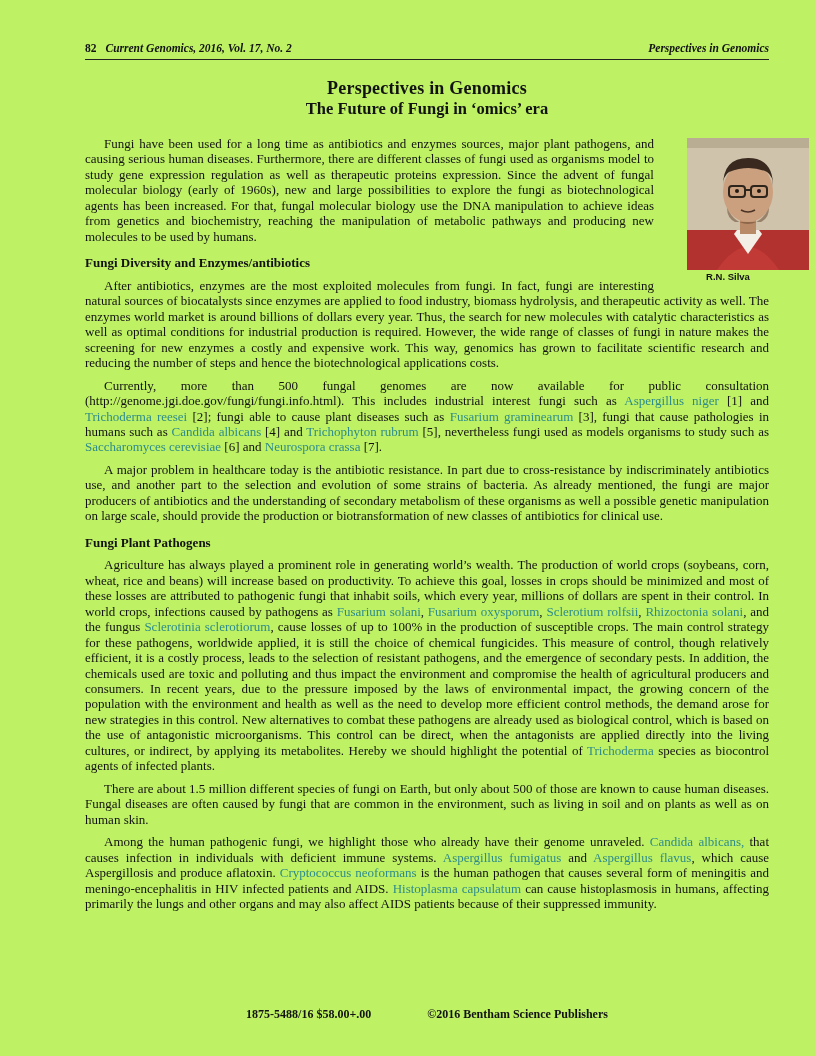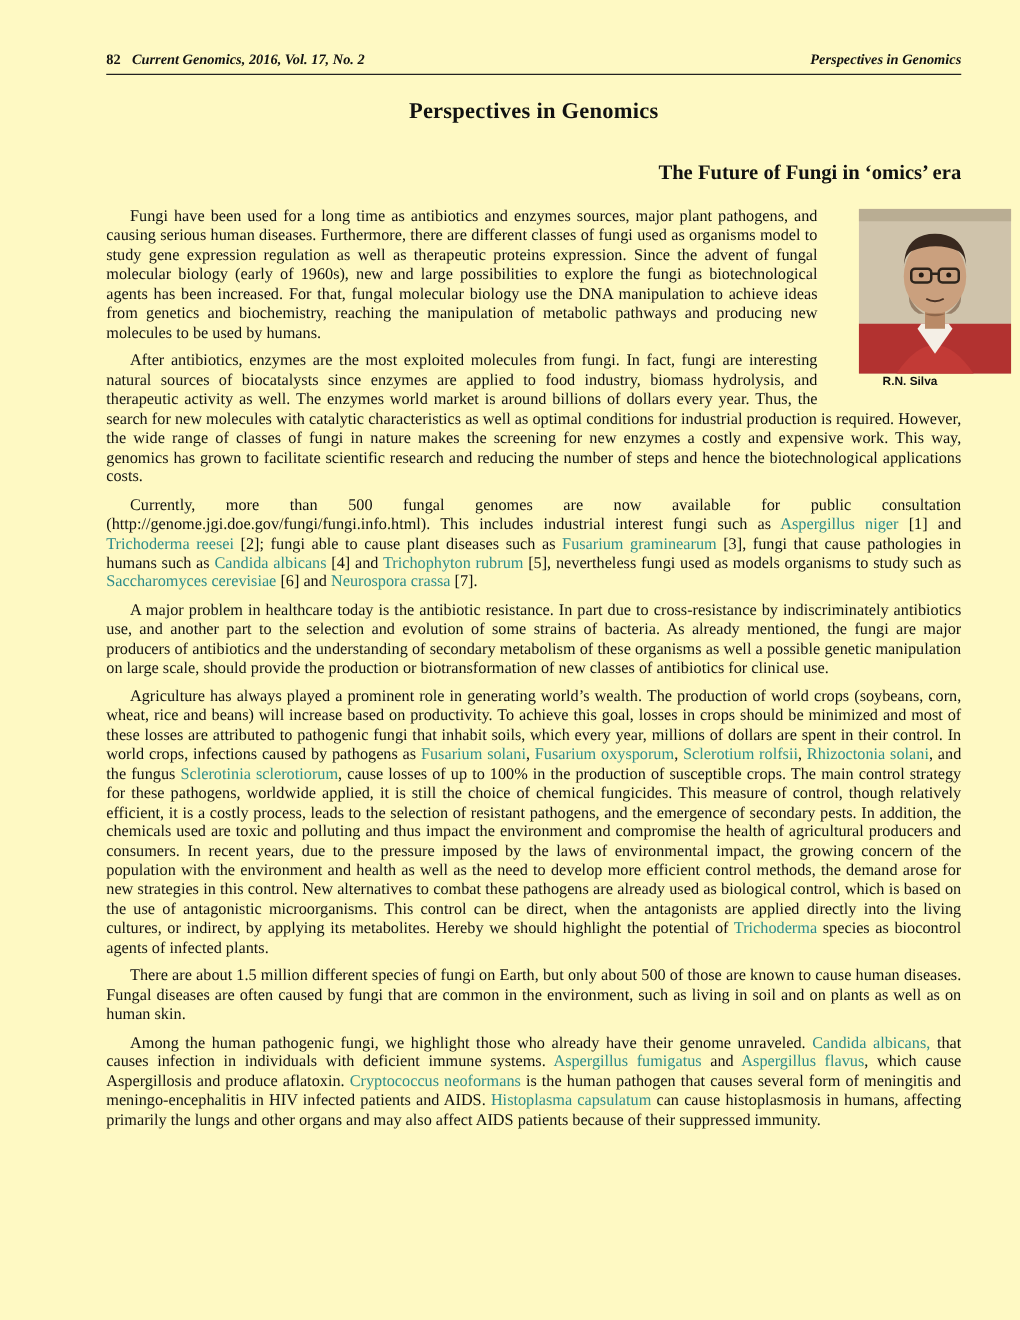--- a/index.html
+++ b/index.html
@@ -1,26 +1,26 @@
 <!DOCTYPE html>
 <html style="--taxa-color: #2e8b8b;"><head>
 <meta charset="utf-8">
 <style>
   * { margin:0; padding:0; box-sizing:border-box; }
   html, body { background:#ffffff; }
   body { width:816px; font-family:"Liberation Serif","DejaVu Serif",serif; color:#121212; }
-  .page { width:816px; height:1056px; padding:42px 47px 34px 85px; display:flex; flex-direction:column; background:#fef9c3; overflow:hidden; }
+  .page { width:816px; height:1056px; padding:42px 47px 34px 85px; display:flex; flex-direction:column; background:#bef264; overflow:hidden; }
 
   .page-header { display:flex; justify-content:space-between; align-items:baseline; font-size:11.5px; font-weight:bold; }
   .page-num { font-style:normal; margin-right:9px; }
   .journal, .running-head { font-style:italic; }
   .header-rule { border:none; border-top:1.4px solid #222; margin-top:5px; }
 
   h1.title { text-align:center; font-size:18px; font-weight:bold; margin-top:18px; letter-spacing:0.2px; }
-  h2.subtitle { text-align:right; font-size:16.5px; font-weight:bold; margin-top:29px; }
+  h2.subtitle { text-align:center; font-size:16.5px; font-weight:bold; margin-top:0; }
 
   .article-body { margin-top:17px; font-size:13px; line-height:1.19; text-align:justify; }
   .author-figure { float:right; width:102px; margin:2px 0 4px 13px;padding-left:20px; }
   .author-figure svg { display:block; width:122px; height:132px; }
   .author-figure figcaption { font-size:9.5px; font-weight:bold; text-align:center; margin-top:1px; font-family:"Liberation Sans",sans-serif; }
 
   p.para { text-indent:19px; margin-bottom:7px; }
   h3.sec { font-size:13px; font-weight:bold; margin:11px 0 7px; text-align:left; }
   .taxa { color:var(--taxa-color,#2e8b8b); }
 
@@ -60,25 +60,31 @@
         <line x1="58" y1="52" x2="64" y2="52" stroke="#2d241c" stroke-width="2"></line>
         <circle cx="50" cy="53" r="2" fill="#241b14"></circle>
         <circle cx="72" cy="53" r="2" fill="#241b14"></circle>
         <path d="M54 72 Q61 76 68 72" stroke="#4a3326" stroke-width="1.6" fill="none"></path>
       </svg>
       <figcaption>R.N. Silva</figcaption>
     </figure>
 
     <p class="para"><span>Fungi have been used for a long time as antibiotics and enzymes sources, major plant pathogens, and causing serious human diseases. Furthermore, there are different classes of fungi used as organisms model to study gene expression regulation as well as therapeutic proteins expression. Since the advent of fungal molecular biology (early of 1960s), new and large possibilities to explore the fungi as biotechnological agents has been increased. For that, fungal molecular biology use the DNA manipulation to achieve ideas from genetics and biochemistry, reaching the manipulation of metabolic pathways and producing new molecules to be used by humans.</span></p>
 
+    <h3 class="sec">Fungi Diversity and Enzymes/antibiotics</h3>
     <p class="para"><span>After antibiotics, enzymes are the most exploited molecules from fungi. In fact, fungi are interesting natural sources of biocatalysts since enzymes are applied to food industry, biomass hydrolysis, and therapeutic activity as well. The enzymes world market is around billions of dollars every year. Thus, the search for new molecules with catalytic characteristics as well as optimal conditions for industrial production is required. However, the wide range of classes of fungi in nature makes the screening for new enzymes a costly and expensive work. This way, genomics has grown to facilitate scientific research and reducing the number of steps and hence the biotechnological applications costs.</span></p>
     <p class="para"><span>Currently, more than 500 fungal genomes are now available for public consultation (http://genome.jgi.doe.gov/fungi/fungi.info.html). This includes industrial interest fungi such as </span><span class="taxa">Aspergillus niger</span><span> [1] and </span><span class="taxa">Trichoderma reesei</span><span> [2]; fungi able to cause plant diseases such as </span><span class="taxa">Fusarium graminearum</span><span> [3], fungi that cause pathologies in humans such as </span><span class="taxa">Candida albicans</span><span> [4] and </span><span class="taxa">Trichophyton rubrum</span><span> [5], nevertheless fungi used as models organisms to study such as </span><span class="taxa">Saccharomyces cerevisiae</span><span> [6] and </span><span class="taxa">Neurospora crassa</span><span> [7].</span></p>
     <p class="para"><span>A major problem in healthcare today is the antibiotic resistance. In part due to cross-resistance by indiscriminately antibiotics use, and another part to the selection and evolution of some strains of bacteria. As already mentioned, the fungi are major producers of antibiotics and the understanding of secondary metabolism of these organisms as well a possible genetic manipulation on large scale, should provide the production or biotransformation of new classes of antibiotics for clinical use.</span></p>
 
+    <h3 class="sec">Fungi Plant Pathogens</h3>
     <p class="para"><span>Agriculture has always played a prominent role in generating world’s wealth. The production of world crops (soybeans, corn, wheat, rice and beans) will increase based on productivity. To achieve this goal, losses in crops should be minimized and most of these losses are attributed to pathogenic fungi that inhabit soils, which every year, millions of dollars are spent in their control. In world crops, infections caused by pathogens as </span><span class="taxa">Fusarium solani</span><span>, </span><span class="taxa">Fusarium oxysporum</span><span>, </span><span class="taxa">Sclerotium rolfsii</span><span>, </span><span class="taxa">Rhizoctonia solani</span><span>, and the fungus </span><span class="taxa">Sclerotinia sclerotiorum</span><span>, cause losses of up to 100% in the production of susceptible crops. The main control strategy for these pathogens, worldwide applied, it is still the choice of chemical fungicides. This measure of control, though relatively efficient, it is a costly process, leads to the selection of resistant pathogens, and the emergence of secondary pests. In addition, the chemicals used are toxic and polluting and thus impact the environment and compromise the health of agricultural producers and consumers. In recent years, due to the pressure imposed by the laws of environmental impact, the growing concern of the population with the environment and health as well as the need to develop more efficient control methods, the demand arose for new strategies in this control. New alternatives to combat these pathogens are already used as biological control, which is based on the use of antagonistic microorganisms. This control can be direct, when the antagonists are applied directly into the living cultures, or indirect, by applying its metabolites. Hereby we should highlight the potential of </span><span class="taxa">Trichoderma</span><span> species as biocontrol agents of infected plants.</span></p>
 
     <p class="para"><span>There are about 1.5 million different species of fungi on Earth, but only about 500 of those are known to cause human diseases. Fungal diseases are often caused by fungi that are common in the environment, such as living in soil and on plants as well as on human skin.</span></p>
     <p class="para"><span>Among the human pathogenic fungi, we highlight those who already have their genome unraveled. </span><span class="taxa">Candida albicans,</span><span> that causes infection in individuals with deficient immune systems. </span><span class="taxa">Aspergillus fumigatus</span><span> and </span><span class="taxa">Aspergillus flavus</span><span>, which cause Aspergillosis and produce aflatoxin. </span><span class="taxa">Cryptococcus neoformans</span><span> is the human pathogen that causes several form of meningitis and meningo-encephalitis in HIV infected patients and AIDS. </span><span class="taxa">Histoplasma capsulatum</span><span> can cause histoplasmosis in humans, affecting primarily the lungs and other organs and may also affect AIDS patients because of their suppressed immunity.</span></p>
 
   </div>
 
+  <footer class="page-footer">
+    <span>1875-5488/16 $58.00+.00</span>
+    <span>©2016 Bentham Science Publishers</span>
+  </footer>
 
 </div>
 
 </body></html>

